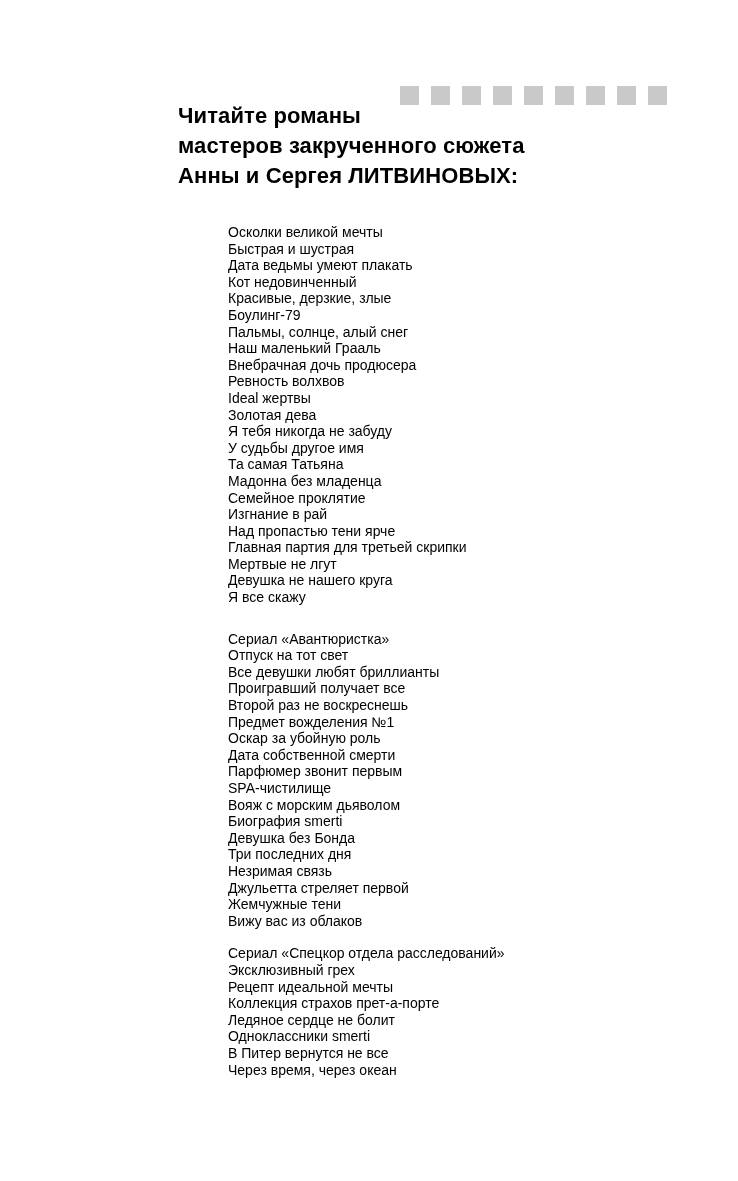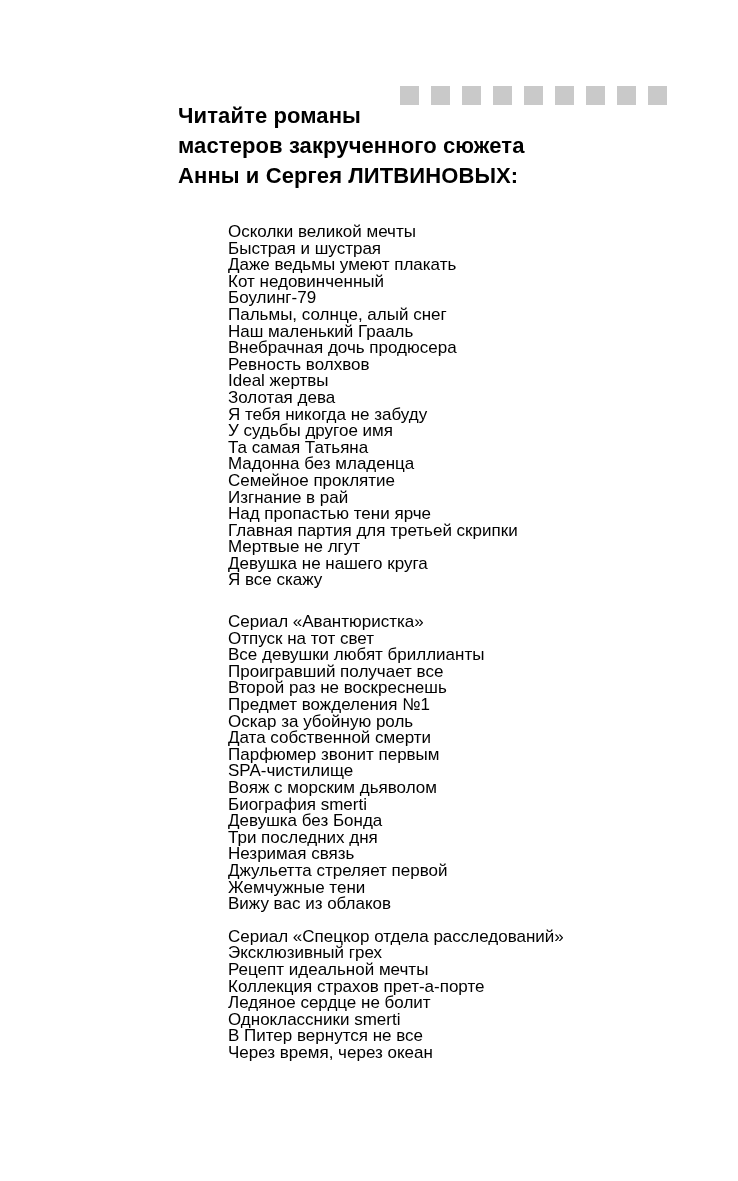--- a/index.html
+++ b/index.html
@@ -35,21 +35,21 @@
     font-size: 22px;
     line-height: 30px;
     font-weight: 700;
     letter-spacing: 0.1px;
     white-space: nowrap;
   }
   .content {
     position: absolute;
     top: 224px;
     left: 228px;
-    font-size: 17px;
+    font-size: 14px;
     line-height: 16.6px;
     white-space: nowrap;
   }
   .book-item { font-weight: 400; }
   .series-section.first { margin-top: 25px; }
   .series-section.second { margin-top: 16px; }
   .series-title { font-weight: 400; }
 </style>
 </head>
 <body>
@@ -72,22 +72,23 @@
     <div>Читайте романы</div>
     <div>мастеров закрученного сюжета</div>
     <div>Анны и Сергея ЛИТВИНОВЫХ:</div>
   </h1>
 
   <div class="content">
 
     <div class="book-list">
         <div class="book-item">Осколки великой мечты</div>
         <div class="book-item">Быстрая и шустрая</div>
-        <div class="book-item">Даже ведьмы умеют плакать</div>
+        <div class="book-item">Дата ведьмы умеют плакать</div>
         <div class="book-item">Кот недовинченный</div>
+        <div class="book-item">Красивые, дерзкие, злые</div>
         <div class="book-item">Боулинг-79</div>
         <div class="book-item">Пальмы, солнце, алый снег</div>
         <div class="book-item">Наш маленький Грааль</div>
         <div class="book-item">Внебрачная дочь продюсера</div>
         <div class="book-item">Ревность волхвов</div>
         <div class="book-item">Ideal жертвы</div>
         <div class="book-item">Золотая дева</div>
         <div class="book-item">Я тебя никогда не забуду</div>
         <div class="book-item">У судьбы другое имя</div>
         <div class="book-item">Та самая Татьяна</div>

